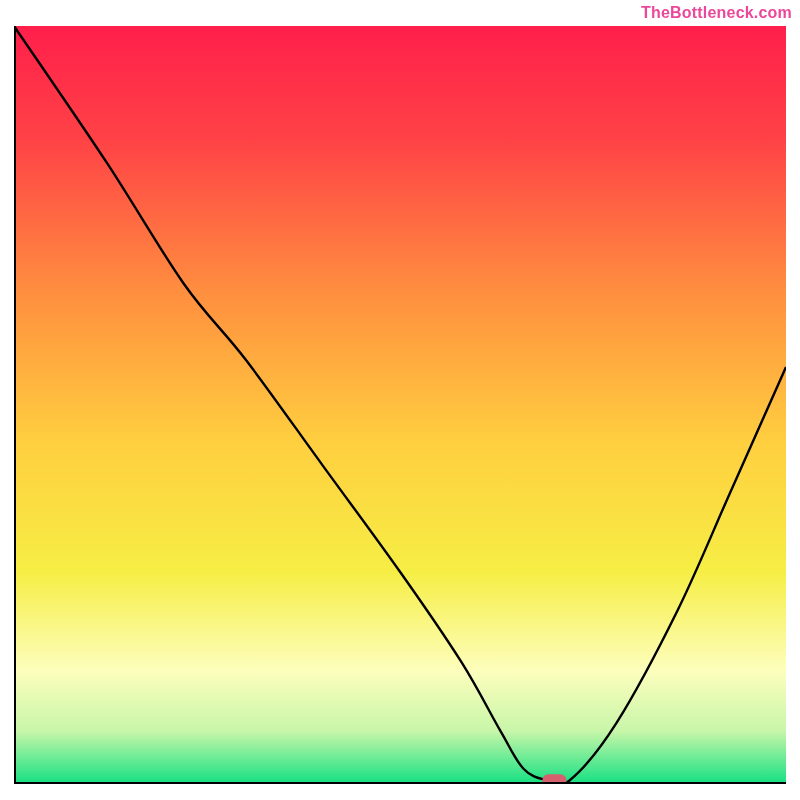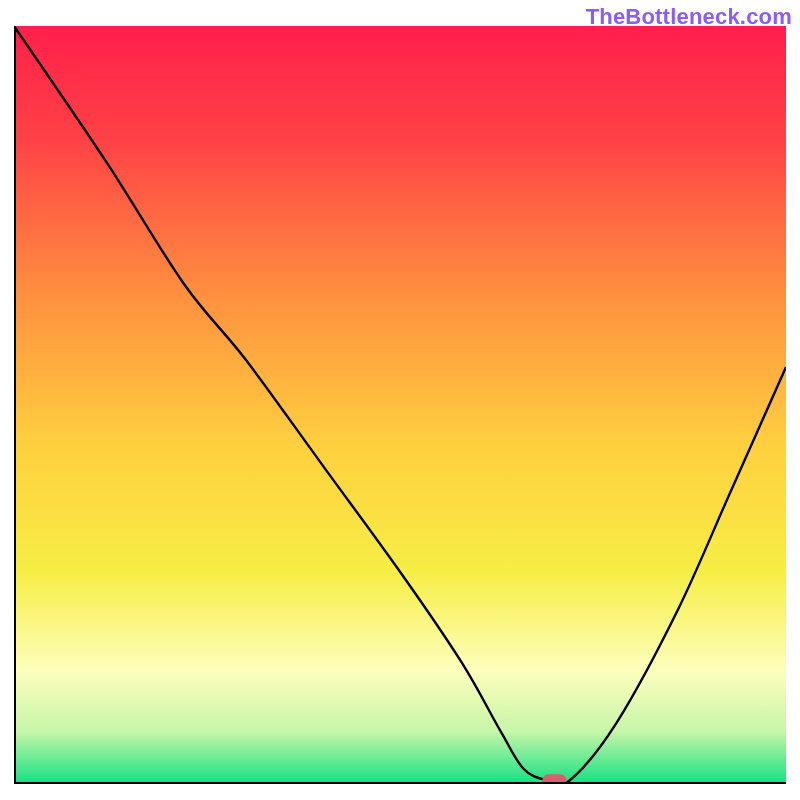--- a/index.html
+++ b/index.html
@@ -12,23 +12,23 @@
   }
   .wrap {
     position: relative;
     width: 800px;
     height: 800px;
   }
   .watermark {
     position: absolute;
     top: 4px;
     right: 8px;
-    font-size: 22px;
+    font-size: 16px;
     font-weight: 600;
-    color: #8b5cf6;
+    color: #ec4899;
     letter-spacing: 0.2px;
     z-index: 5;
   }
   .axes {
     position: absolute;
     left: 14px;
     top: 26px;
     width: 772px;
     height: 758px;
     

